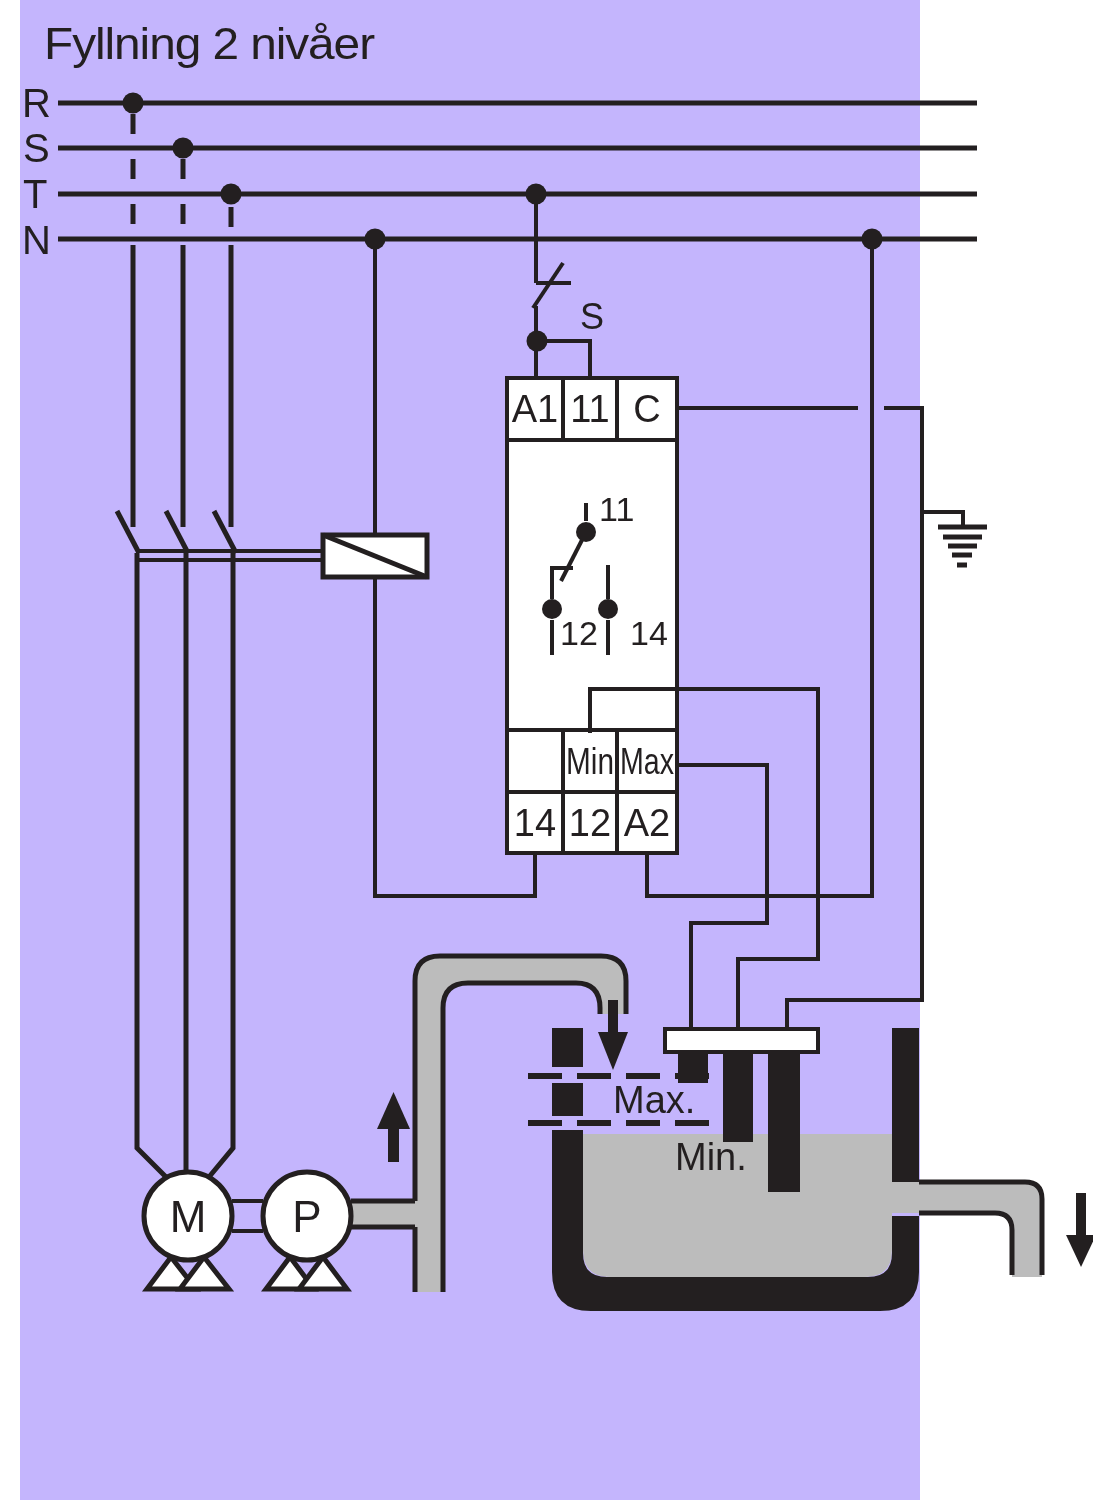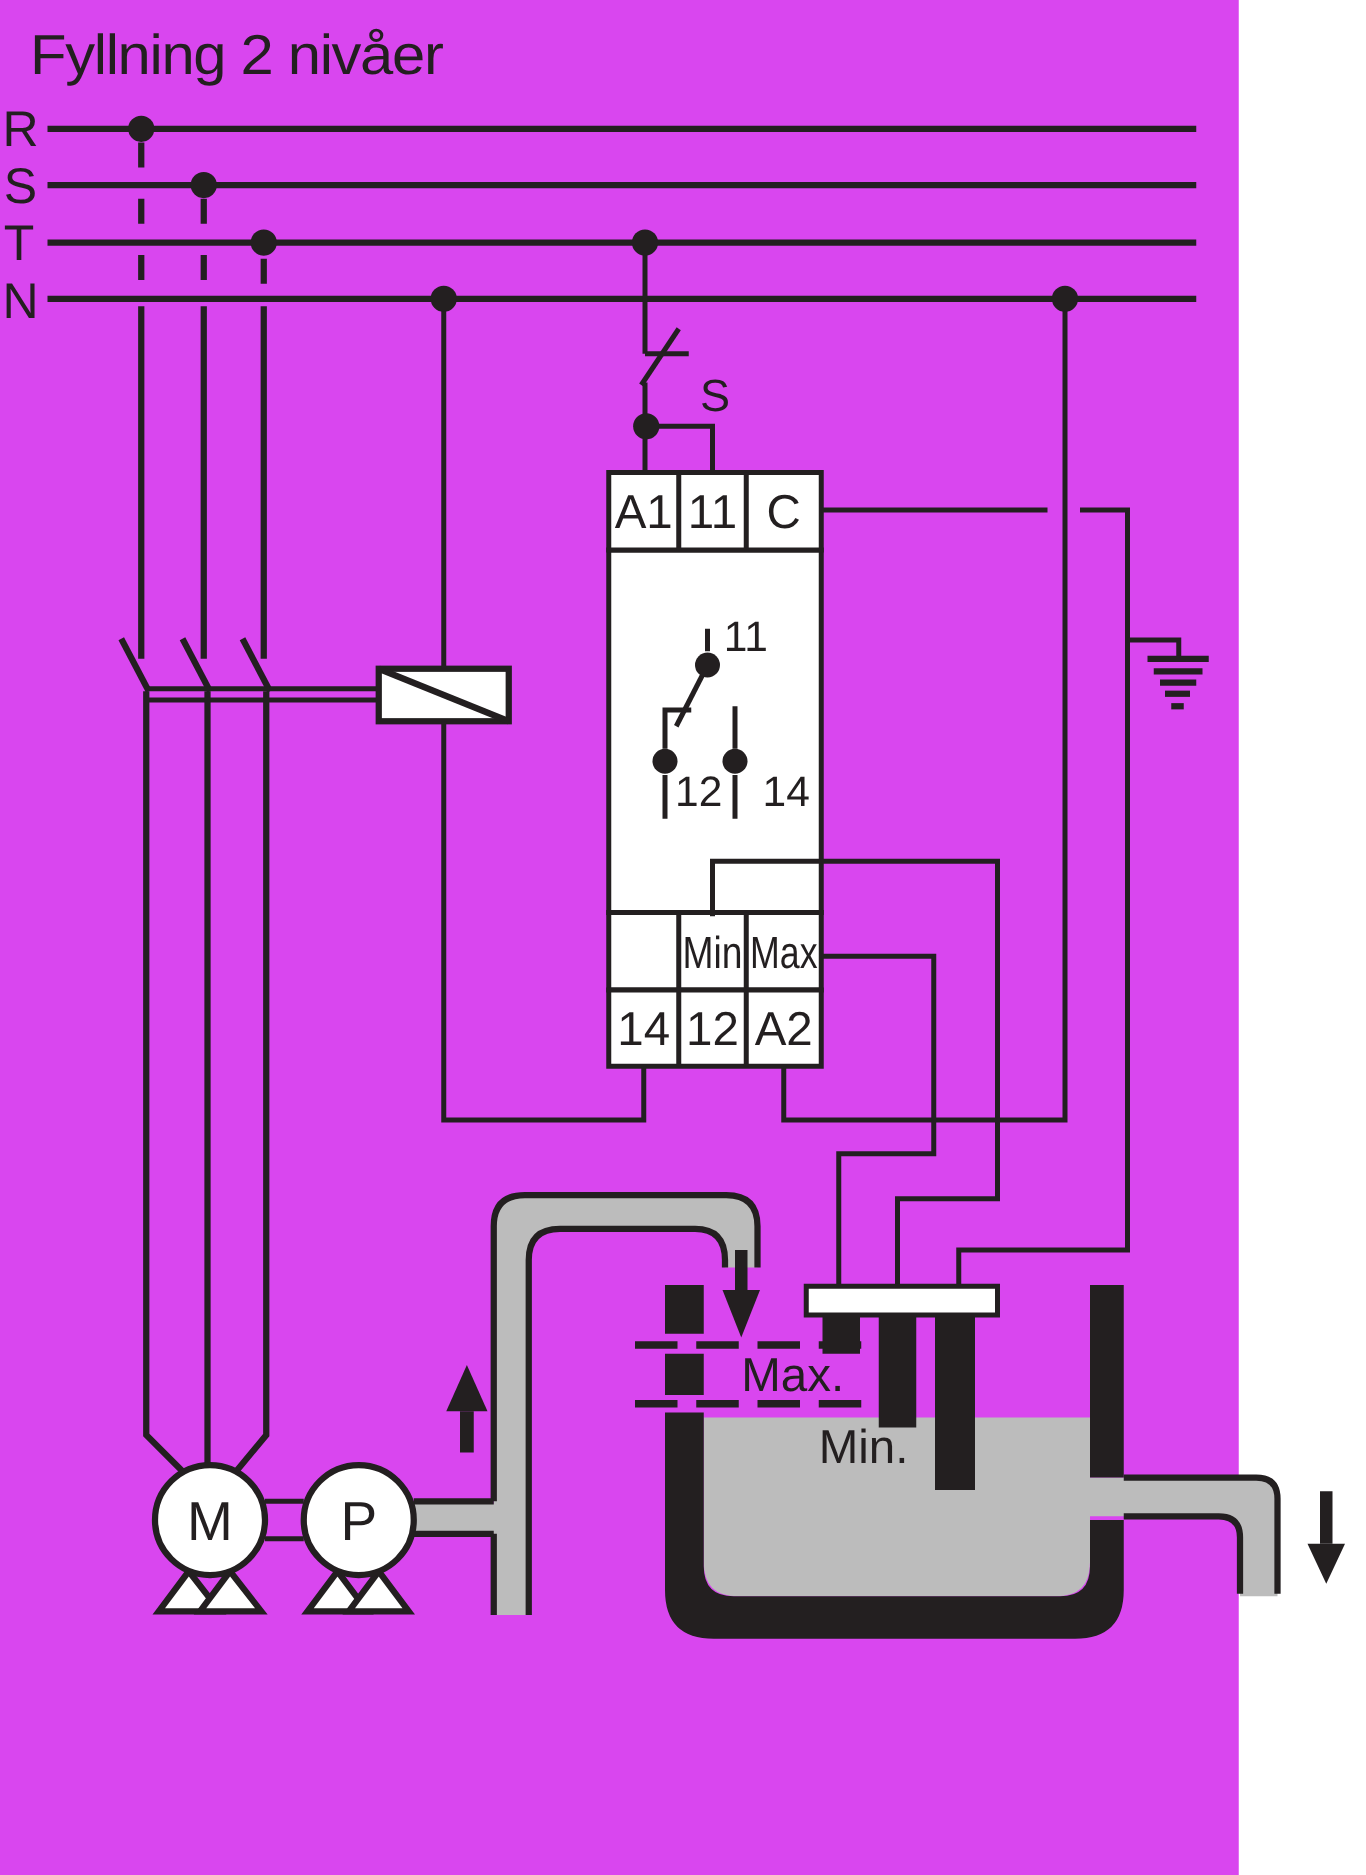--- a/index.html
+++ b/index.html
@@ -1,16 +1,16 @@
 <!DOCTYPE html>
 <html><head>
 <meta charset="utf-8">
 <style>
   html,body { margin:0; padding:0; background:#ffffff; }
-  #stage { width:991px; height:1500px; position:relative; background:#d946ef; }
+  #stage { width:900px; height:1500px; position:relative; background:#c4b5fd;margin-left:20px; }
   svg { display:block; }
   text {
     font-family:"Liberation Sans","DejaVu Sans",sans-serif;
     fill:#231f20;
   }
   .t-title { font-size:45px; letter-spacing:-1px; }
   .t-bus   { font-size:40px; }
   .t-term  { font-size:38px; }
   .t-cell  { font-size:36px; }
   .t-int   { font-size:34px; }

